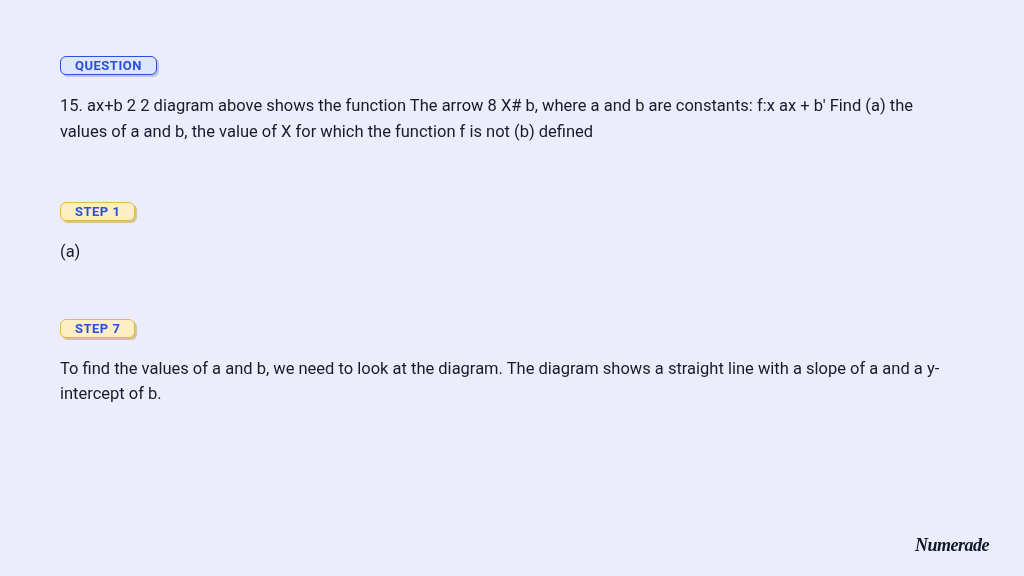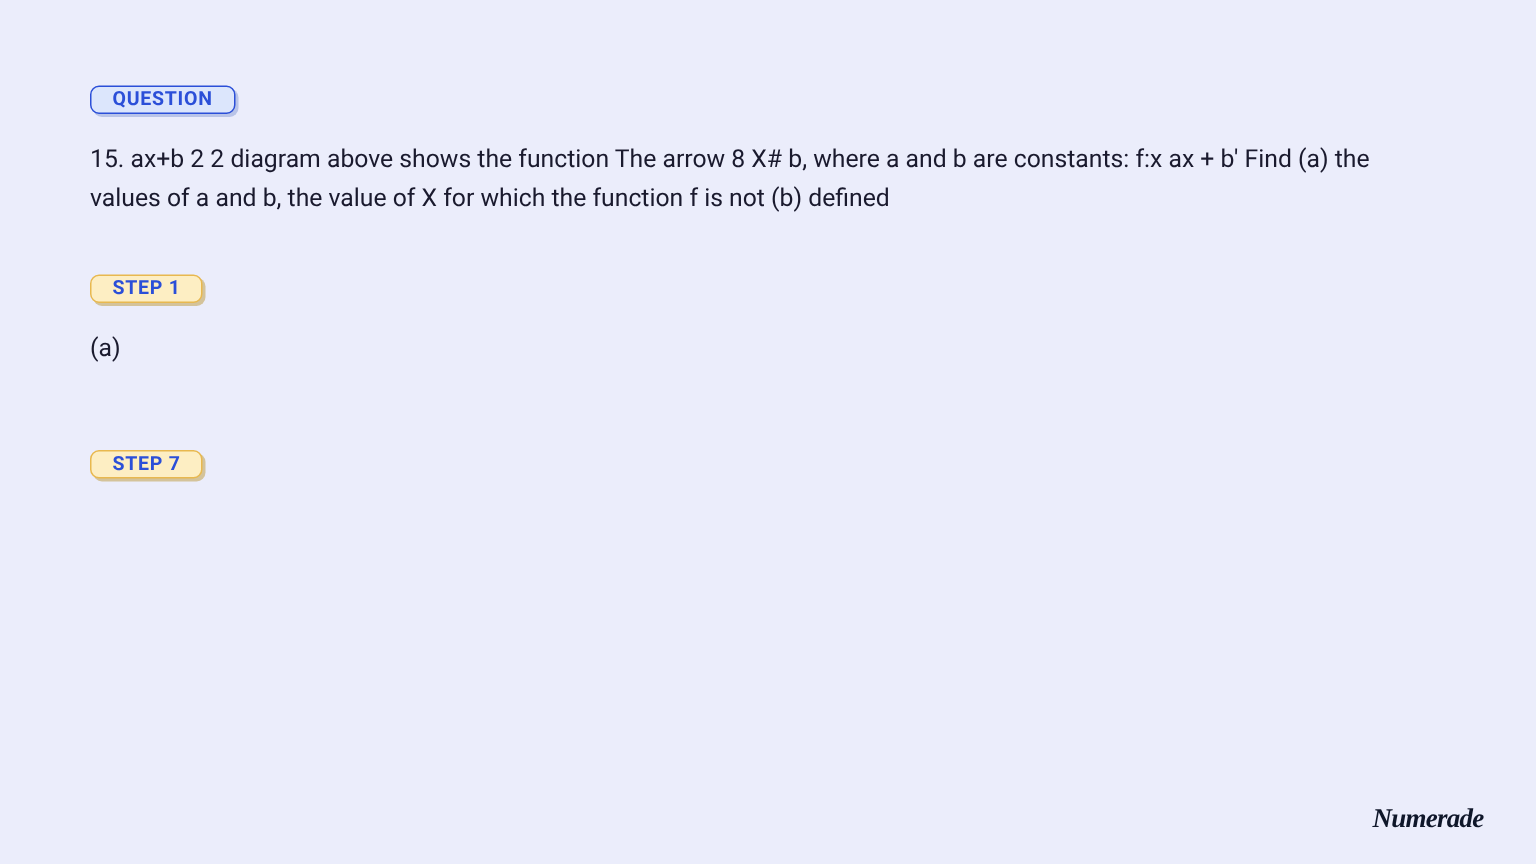--- a/index.html
+++ b/index.html
@@ -36,21 +36,21 @@
       background-color: #fdeec3;
       border: 1.5px solid #e8b84f;
       color: #2b4fd8;
       box-shadow: 2px 2px 0 0 #d4c39a;
       margin-top: 26px;
     }
     .text-block {
       font-size: 16.5px;
       line-height: 1.55;
       color: #1a1a2e;
-      margin-bottom: 12px;
+      margin-bottom: 32px;
     }
     .step-content {
       font-size: 16.5px;
       line-height: 1.55;
       color: #1a1a2e;
       margin-bottom: 28px;
     }
     .logo {
       position: absolute;
       bottom: 20px;
@@ -71,15 +71,16 @@
   <div class="text-block">15. ax+b 2 2 diagram above shows the function The arrow 8 X# b, where a and b are constants: f:x ax + b' Find (a) the values of a and b, the value of X for which the function f is not (b) defined</div>
 </div>
 
 <div>
   <div class="badge badge-step">STEP 1</div>
   <div class="step-content">(a)</div>
 </div>
 
 <div>
   <div class="badge badge-step">STEP 7</div>
+  <div class="step-content">To find the values of a and b, we need to look at the diagram. The diagram shows a straight line with a slope of a and a y-intercept of b.</div>
 </div>
 
 <div class="logo">Numerade</div>
 
 </body></html>

